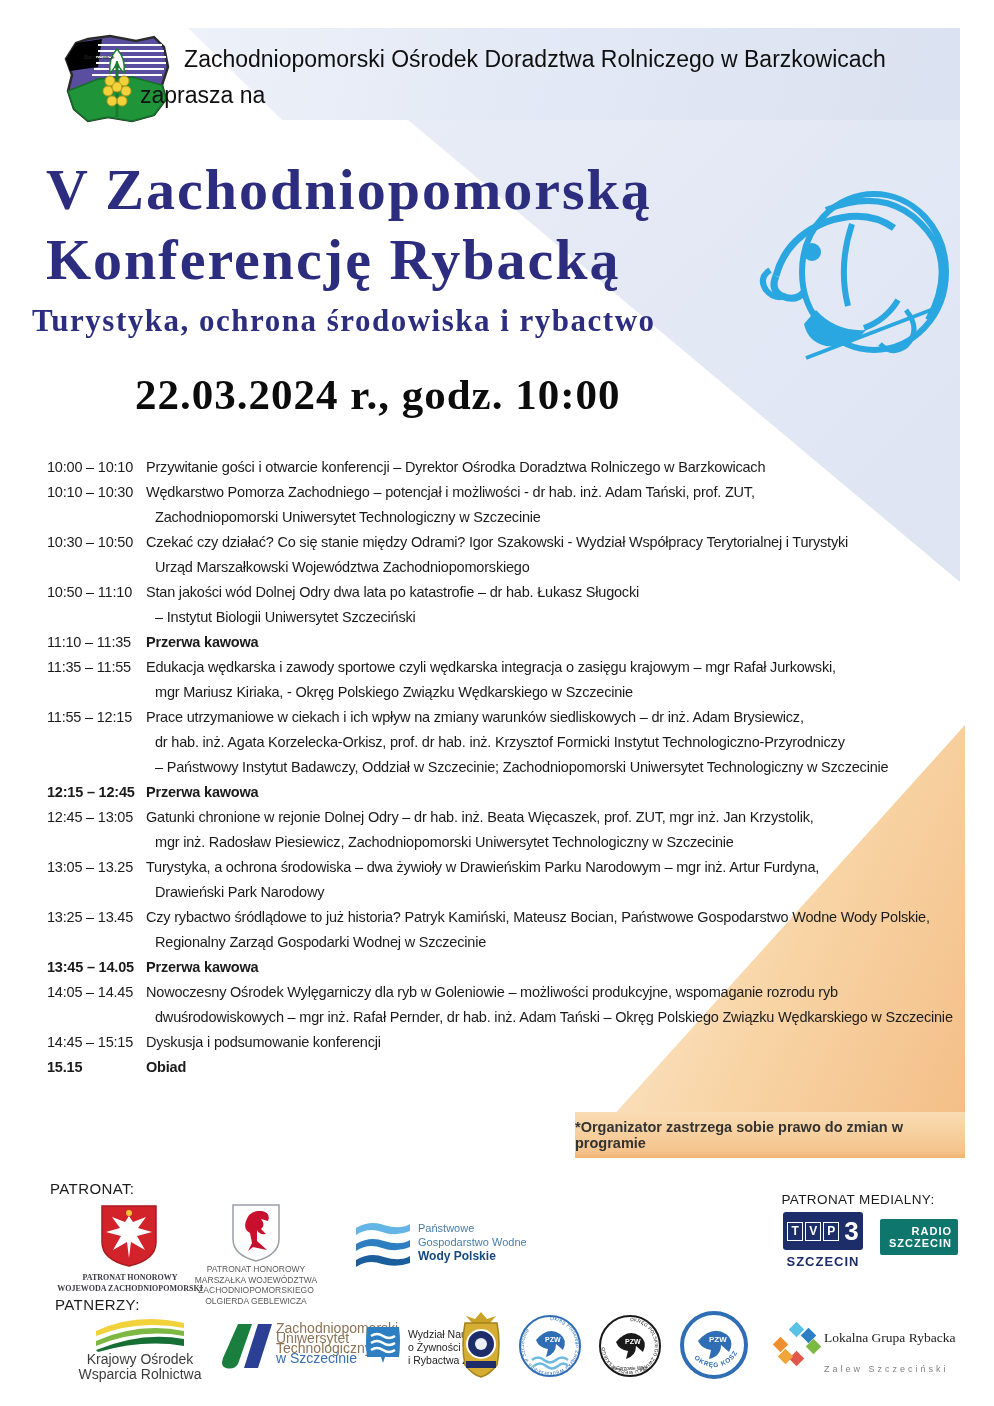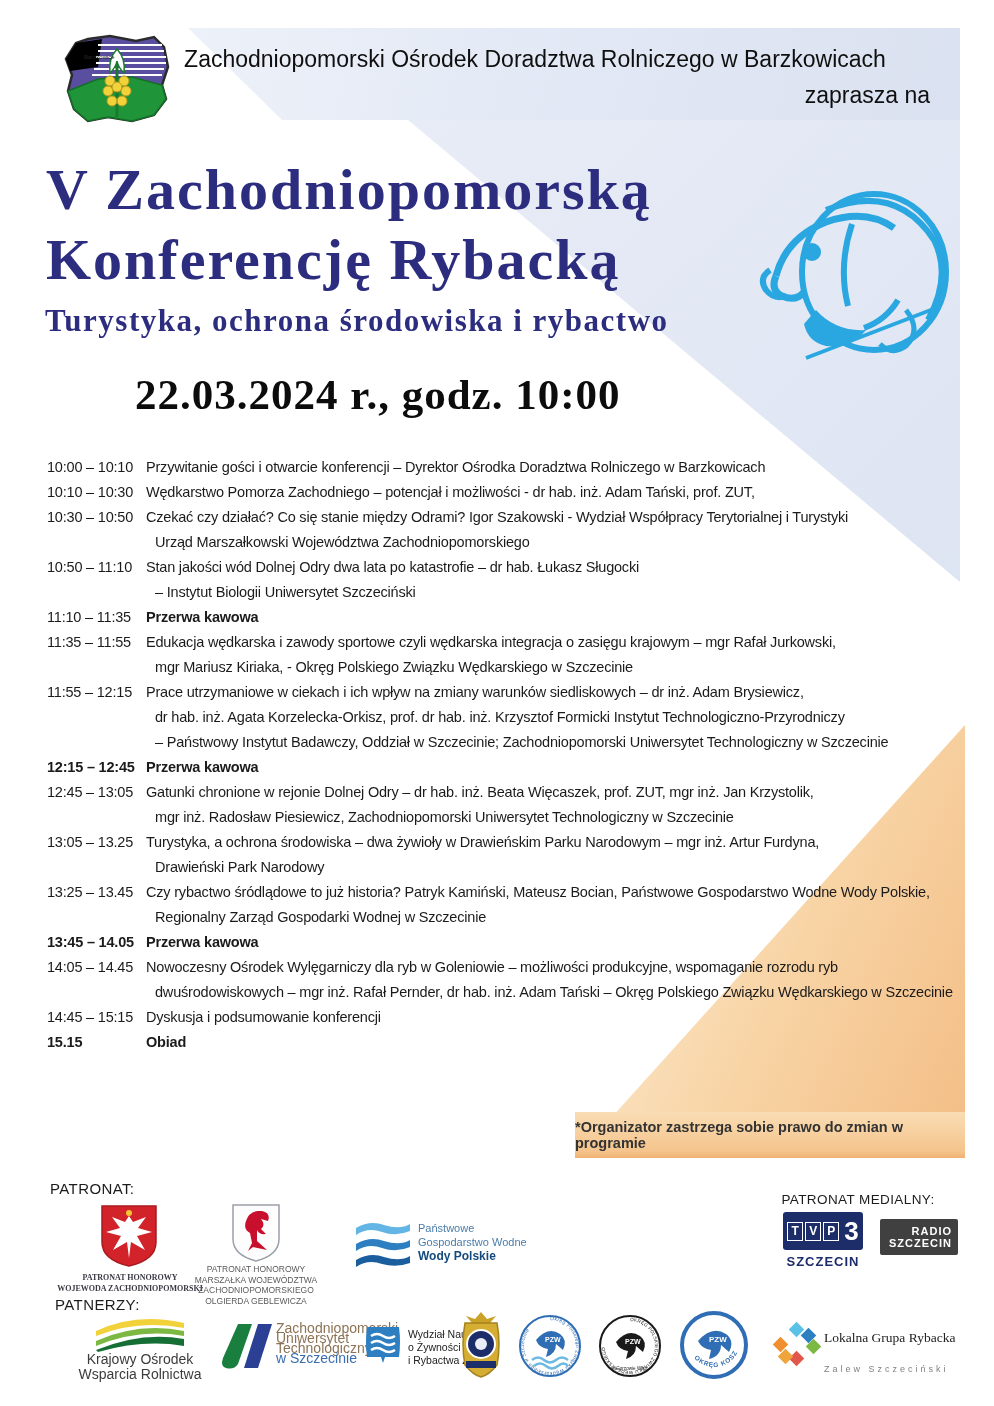--- a/index.html
+++ b/index.html
@@ -17,27 +17,27 @@
   .bg-orange-wedge{left:575px;top:725px;width:390px;height:433px;
            background:linear-gradient(115deg,#fdf0dc 5%,#f8d4a5 55%,#f3bd85 100%);
            clip-path:polygon(390px 0,390px 433px,0 433px);}
   .bg-orange-band{left:575px;top:1112px;width:390px;height:46px;
            background:linear-gradient(180deg,#f9ddb4 0%,#f5c48c 85%,#efb273 100%);
            display:flex;align-items:center;justify-content:center;}
 
   
   .org-logo{left:58px;top:33px;}
   .hdr-line1{left:140px;top:46px;width:790px;text-align:center;font-size:23px;color:#0f0f0f;}
-  .hdr-line2{left:140px;top:82px;width:790px;text-align:right;font-size:23px;color:#0f0f0f;}
+  .hdr-line2{left:140px;top:82px;width:790px;text-align:left;font-size:23px;color:#0f0f0f;}
 
   
   .title-serif{font-family:"Liberation Serif",serif;font-weight:bold;color:#2c2d7f;}
   .t1{left:46px;top:156px;font-size:58px;letter-spacing:2px;}
   .t2{left:46px;top:226px;font-size:58px;letter-spacing:2px;}
-  .t3{left:45px;top:303px;font-size:31px;letter-spacing:1.5px;}
+  .t3{left:32px;top:303px;font-size:31px;letter-spacing:1.5px;}
   .fish{left:756px;top:180px;}
   .date-line{left:135px;top:370px;font-family:"Liberation Serif",serif;font-weight:bold;
              font-size:43px;color:#0c0c0c;letter-spacing:1px;}
 
   
   #schedule-list{left:47px;top:455px;width:920px;font-size:14.5px;color:#1b1b1b;
                  letter-spacing:-0.2px;line-height:25px;}
   .srow{display:flex;}
   .stime{width:99px;flex:0 0 99px;white-space:nowrap;}
   .stext div{white-space:nowrap;}
@@ -59,21 +59,21 @@
   .wody-text{left:418px;top:1221px;font-size:11px;color:#4a7ca9;line-height:14px;}
   .wody-text .wp-bold{font-weight:bold;color:#154a7d;font-size:12px;}
 
   .tvp-box{left:783px;top:1212px;width:80px;height:38px;background:#1d2d69;border-radius:3px;
            display:flex;align-items:center;justify-content:center;gap:2px;}
   .tvp-letter{width:14px;height:17px;border:1.5px solid #fff;color:#fff;font-weight:bold;
               font-size:12px;display:flex;align-items:center;justify-content:center;}
   .tvp-three{color:#fff;font-weight:bold;font-size:26px;margin-left:3px;font-family:"Liberation Sans",sans-serif;}
   .tvp-city{left:783px;top:1254px;width:80px;text-align:center;color:#1d2d69;font-weight:bold;
             font-size:13px;letter-spacing:1px;}
-  .radio-box{left:880px;top:1219px;width:78px;height:36px;background:#404040;border-radius:2px;
+  .radio-box{left:880px;top:1219px;width:78px;height:36px;background:#0f766e;border-radius:2px;
              display:flex;flex-direction:column;align-items:flex-end;justify-content:center;
              padding-right:6px;box-sizing:border-box;}
   .radio-box div{color:#fff;font-weight:bold;font-size:11px;line-height:12px;letter-spacing:1px;}
 
   .cap-kowr{left:62px;top:1352px;width:156px;font-size:14px;color:#3c3c3c;line-height:15px;}
   .cap-zut{left:276px;top:1323px;width:88px;font-size:14px;line-height:10px;color:#8c7355;text-align:left;}
   .cap-zut .blue{color:#3a6db0;}
   .cap-wnozir{left:408px;top:1328px;width:90px;font-size:10.5px;color:#222;line-height:13px;text-align:left;}
   .cap-lgr1{left:824px;top:1330px;width:150px;text-align:left;font-family:"Liberation Serif",serif;
             font-size:13.5px;color:#222;}
@@ -144,20 +144,21 @@
       <div class="srow">
         <div class="stime">10:00 – 10:10</div>
         <div class="stext">
           <div>Przywitanie gości i otwarcie konferencji – Dyrektor Ośrodka Doradztwa Rolniczego w Barzkowicach</div>
         </div>
       </div>
       <div class="srow">
         <div class="stime">10:10 – 10:30</div>
         <div class="stext">
           <div>Wędkarstwo Pomorza Zachodniego – potencjał i możliwości - dr hab. inż. Adam Tański, prof. ZUT,</div>
+          <div class="cont">Zachodniopomorski Uniwersytet Technologiczny w Szczecinie</div>
         </div>
       </div>
       <div class="srow">
         <div class="stime">10:30 – 10:50</div>
         <div class="stext">
           <div>Czekać czy działać? Co się stanie między Odrami? Igor Szakowski - Wydział Współpracy Terytorialnej i Turystyki</div>
           <div class="cont">Urząd Marszałkowski Województwa Zachodniopomorskiego</div>
         </div>
       </div>
       <div class="srow">

